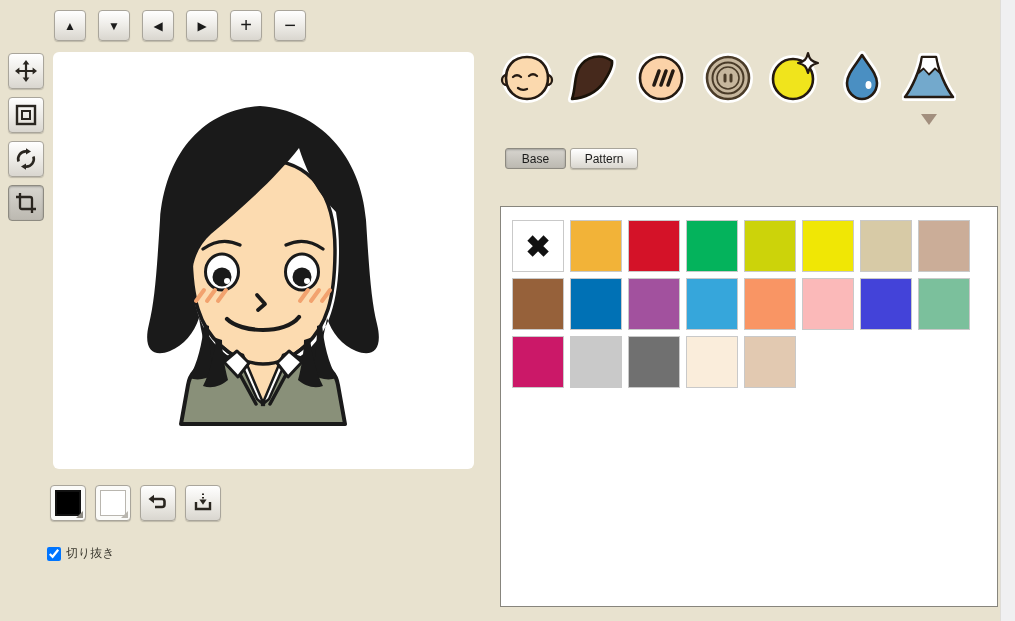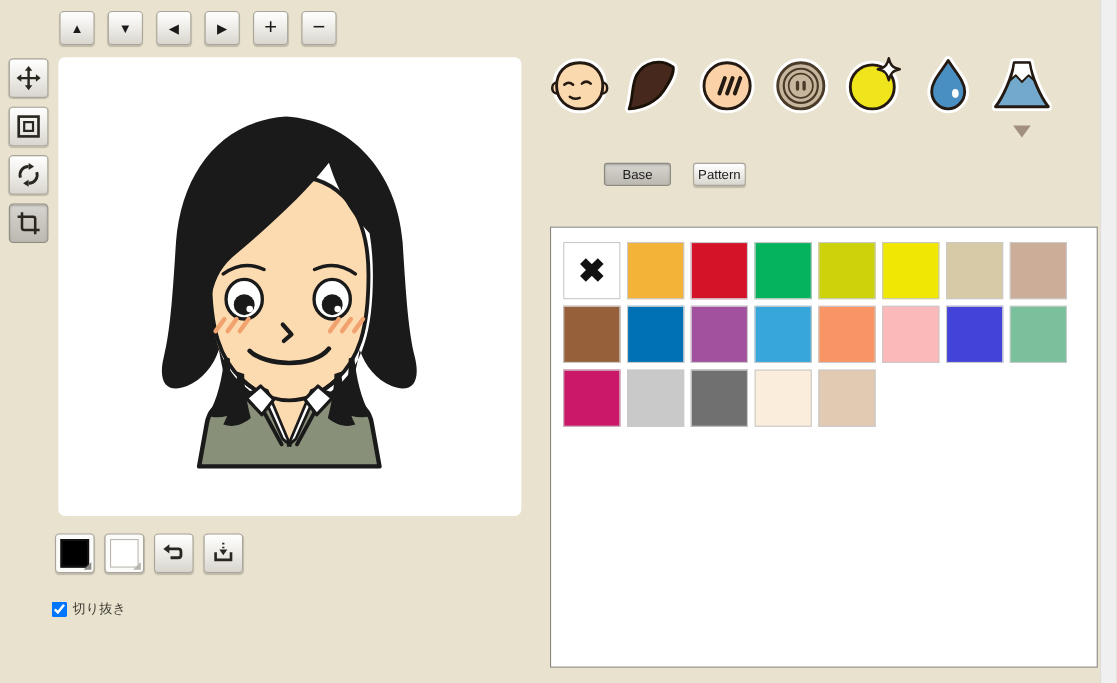--- a/index.html
+++ b/index.html
@@ -51,24 +51,24 @@
 
   
   .cat-row { left:500px; top:50px; display:flex; gap:13px; align-items:flex-end; }
   .cat { width:54px; height:56px; cursor:pointer; }
   .cat svg { display:block; }
   .cat-indicator { left:921px; top:114px; width:0; height:0;
     border-left:8px solid transparent; border-right:8px solid transparent;
     border-top:11px solid #A28F7E; }
 
   
-  .tabs { left:505px; top:148px; display:flex; gap:20px;margin-left:44px; }
+  .tabs { left:505px; top:148px; display:flex; gap:4px; }
   .tab { height:21px; font-size:12px; padding:0 10px; border-radius:3px; }
   .tab.base { width:61px; }
-  .tab.pattern { width:48px; }
+  .tab.pattern { width:68px; }
 
   
   .panel { left:500px; top:206px; width:498px; height:401px; background:#FFFFFF; border:1px solid #87857D; }
   .swatch { position:absolute; width:52px; height:52px; border:1px solid #C9C9C9; cursor:pointer; }
   .swatch.none { display:flex; align-items:center; justify-content:center;
     font-size:30px; font-weight:bold; color:#111; background:#FFF; }
 
   
   .scroll-strip { left:1000px; top:0; width:15px; height:621px; background:#F0F0F1; border-left:1px solid #DFDDD8; }
 

